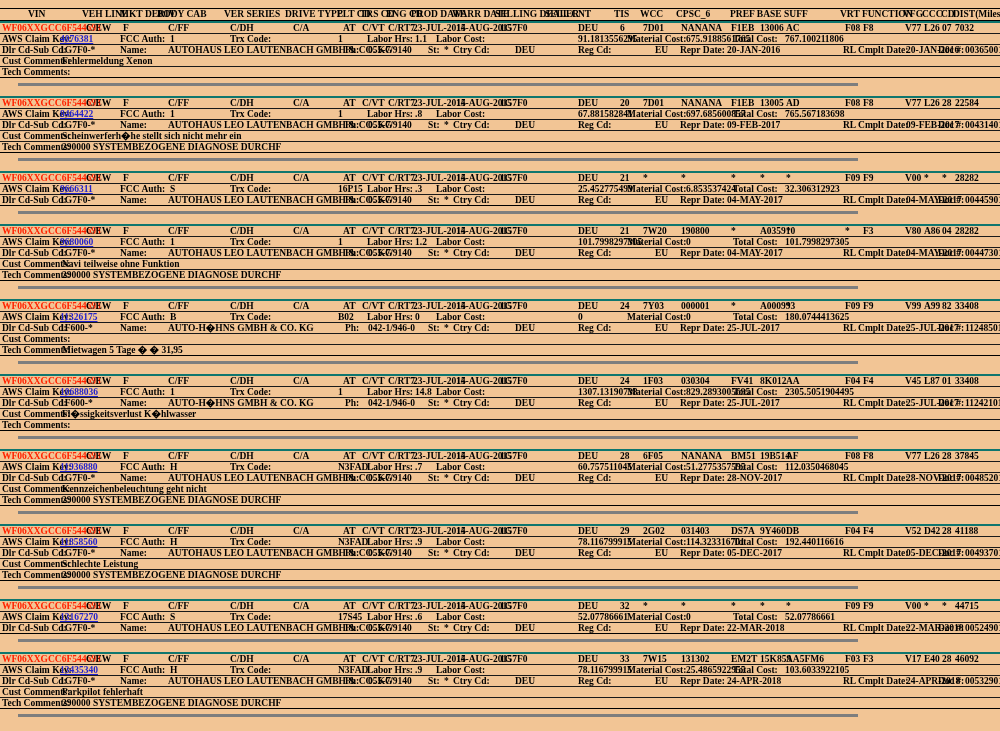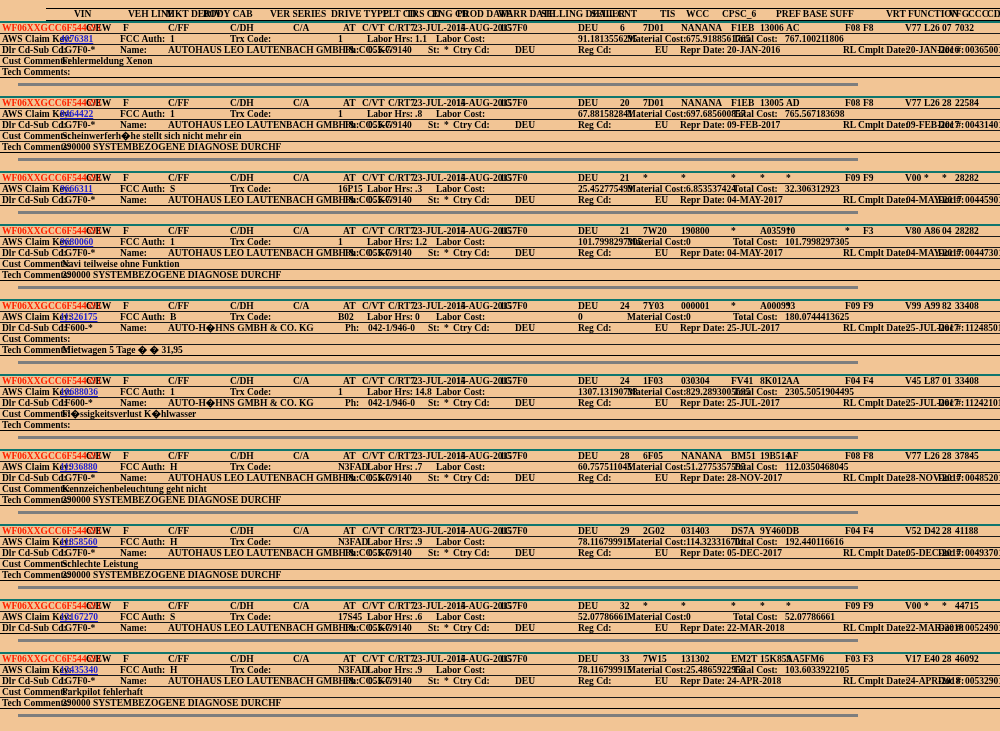--- a/index.html
+++ b/index.html
@@ -7,21 +7,21 @@
     width:1000px;height:731px;
     background:#F2C595;
     font-family:"Liberation Serif", serif;
     font-weight:bold;
     font-size:9.5px;
     color:#000;
     overflow:hidden;
   }
   #report{padding-top:8px;}
   .row{position:relative;height:10px;line-height:10px;white-space:nowrap;overflow:hidden;}
-  .hdr-row{position:relative;height:11px;line-height:11px;border-top:1px solid #000;border-bottom:1px solid #000;white-space:nowrap;margin-left:46px;}
+  .hdr-row{position:relative;height:11px;line-height:11px;border-top:1px solid #000;border-bottom:1px solid #000;white-space:nowrap;}
   .record{border-top:2px solid #0f766e;border-bottom:1px solid #000;}
   .record .row + .row{border-top:1px solid #1a1a1a;}
   .sep{padding:5px 0 10px 0;}
   .sep .bar{height:3px;background:#7E7E7E;margin-left:18px;width:840px;}
   .f{position:absolute;top:0;}
   .lbl{color:#000;}
   .vin-red{color:#FF2200;}
   .link{color:#2222CC;text-decoration:underline;cursor:pointer;}
   
   .h0{left:28px}.h1{left:82px}.h2{left:120px}.h3{left:157px}.h4{left:224px}.h5{left:285px}

